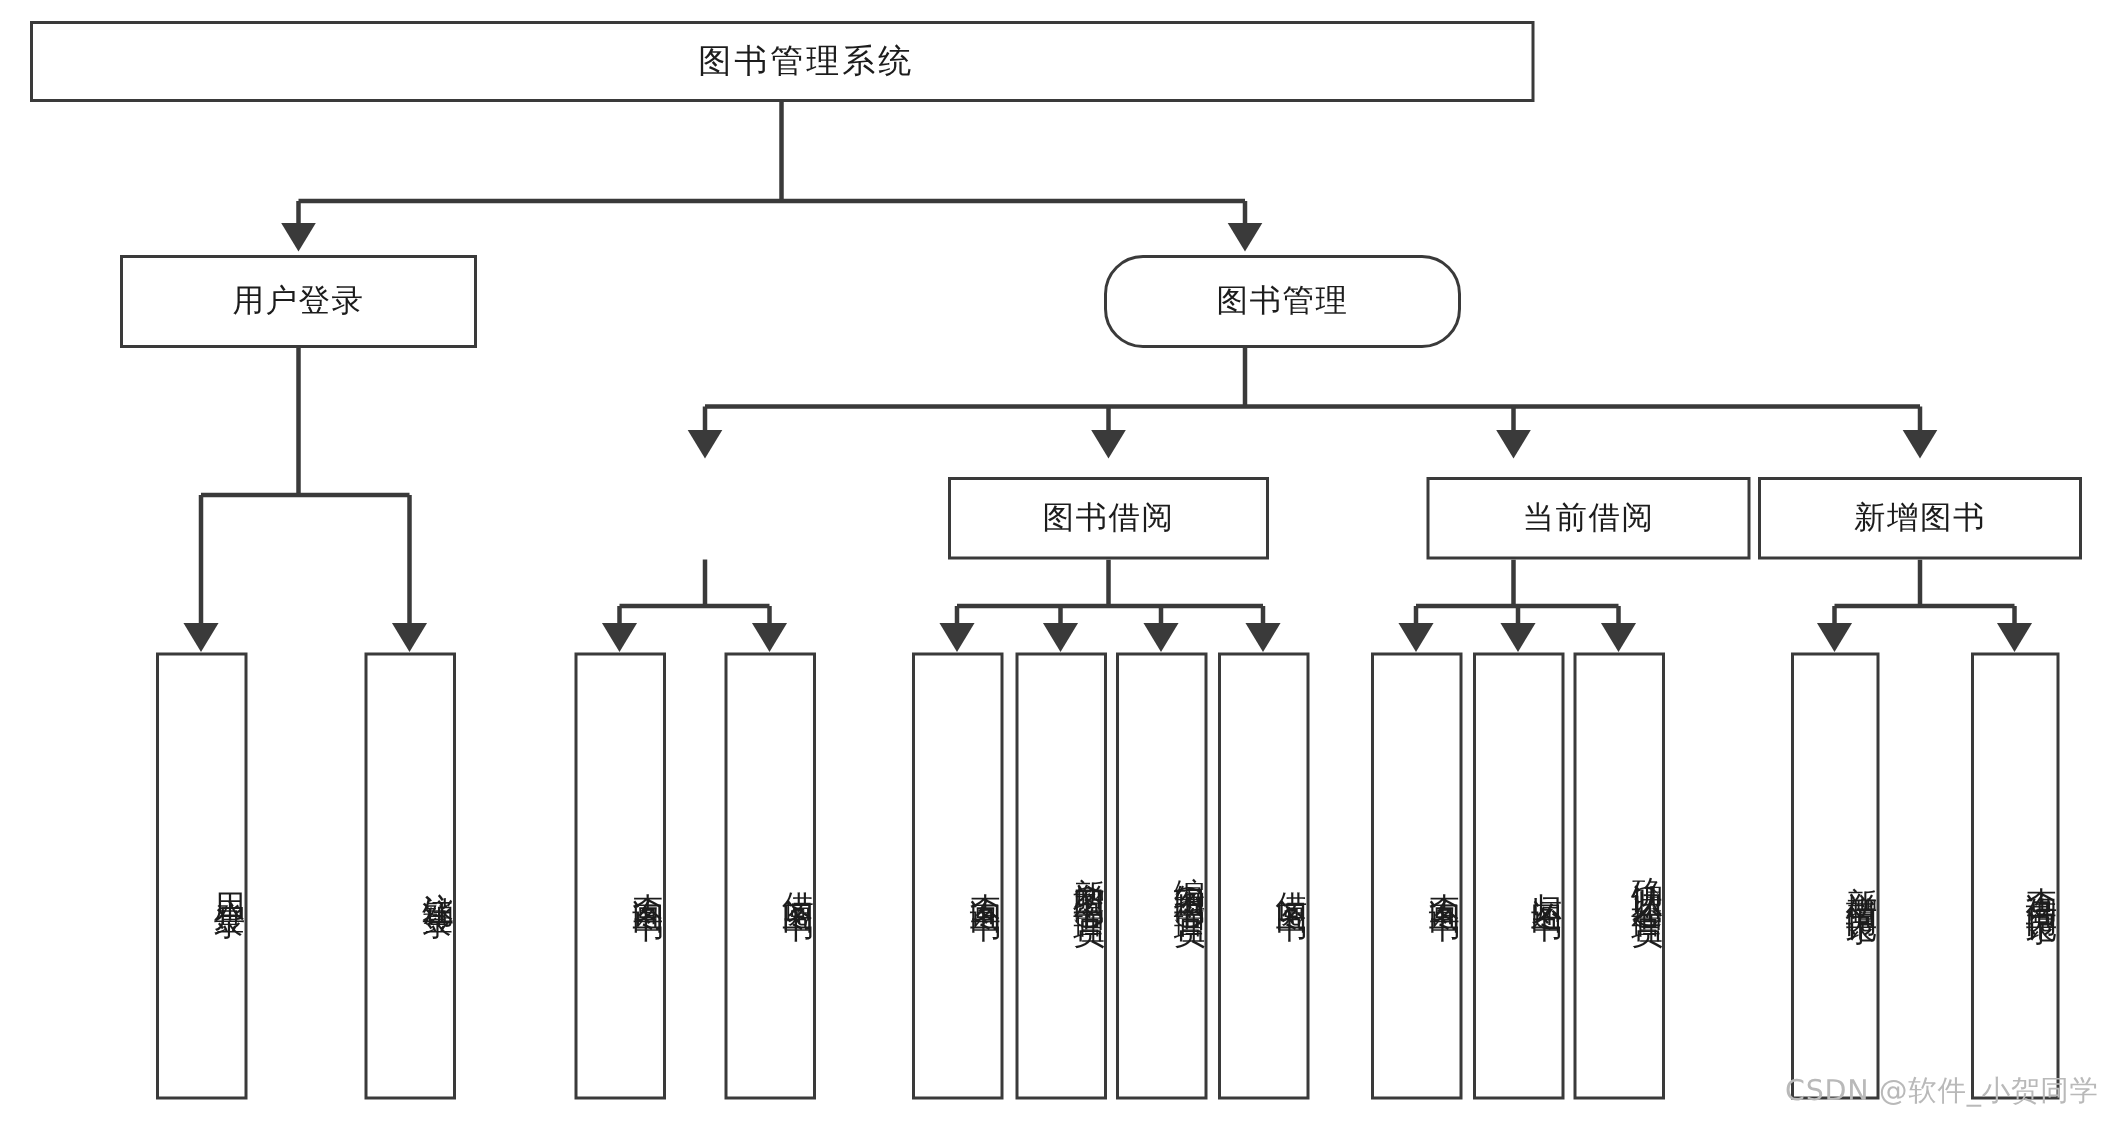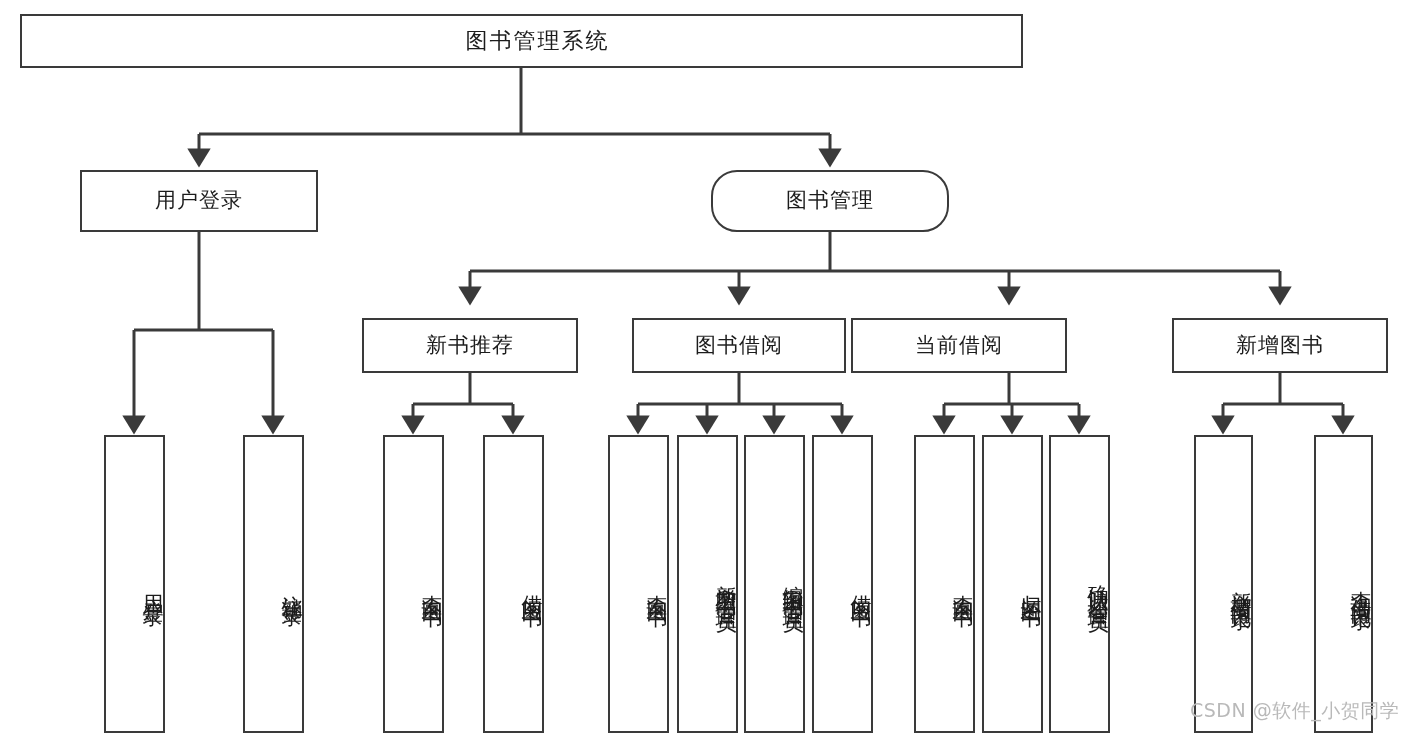--- a/index.html
+++ b/index.html
@@ -125,33 +125,30 @@
   </svg>
 
   <div class="node node-root" style="left:20px; top:14px; width:1003px; height:54px;padding-left:32px;">
     <span>图书管理系统</span>
   </div>
 
   <div class="node node-h" style="left:80px; top:170px; width:238px; height:62px;">
     <span>用户登录</span>
   </div>
 
-  <div class="node node-h" style="left:711px; top:170px; width:238px; height:62px;border-radius:26px;">
+  <div class="node node-h" style="left:736px; top:170px; width:238px; height:62px;border-radius:26px;">
     <span>图书管理</span>
   </div>
 
-  <div class="node node-h" style="left:362px; top:318px; width:216px; height:55px;">
-    <span>新书推荐</span>
-  </div>
 
   <div class="node node-h" style="left:632px; top:318px; width:214px; height:55px;">
     <span>图书借阅</span>
   </div>
 
-  <div class="node node-h" style="left:851px; top:318px; width:216px; height:55px;">
+  <div class="node node-h" style="left:951px; top:318px; width:216px; height:55px;">
     <span>当前借阅</span>
   </div>
 
   <div class="node node-h" style="left:1172px; top:318px; width:216px; height:55px;">
     <span>新增图书</span>
   </div>
 
   <div class="node node-leaf" style="left:104px; top:435px; width:61px; height:298px;">
     <span>用户登录</span>
   </div>
@@ -197,15 +194,15 @@
   </div>
 
   <div class="node node-leaf" style="left:1194px; top:435px; width:59px; height:298px;">
     <span>新增借阅记录</span>
   </div>
 
   <div class="node node-leaf" style="left:1314px; top:435px; width:59px; height:298px;">
     <span>查询借阅记录</span>
   </div>
 
-  <div class="watermark" style="left:1190px; top:698px;">CSDN @软件_小贺同学</div>
+  <div class="watermark" style="left:1190px; top:714px;">CSDN @软件_小贺同学</div>
 
 </div>
 
 </body></html>

